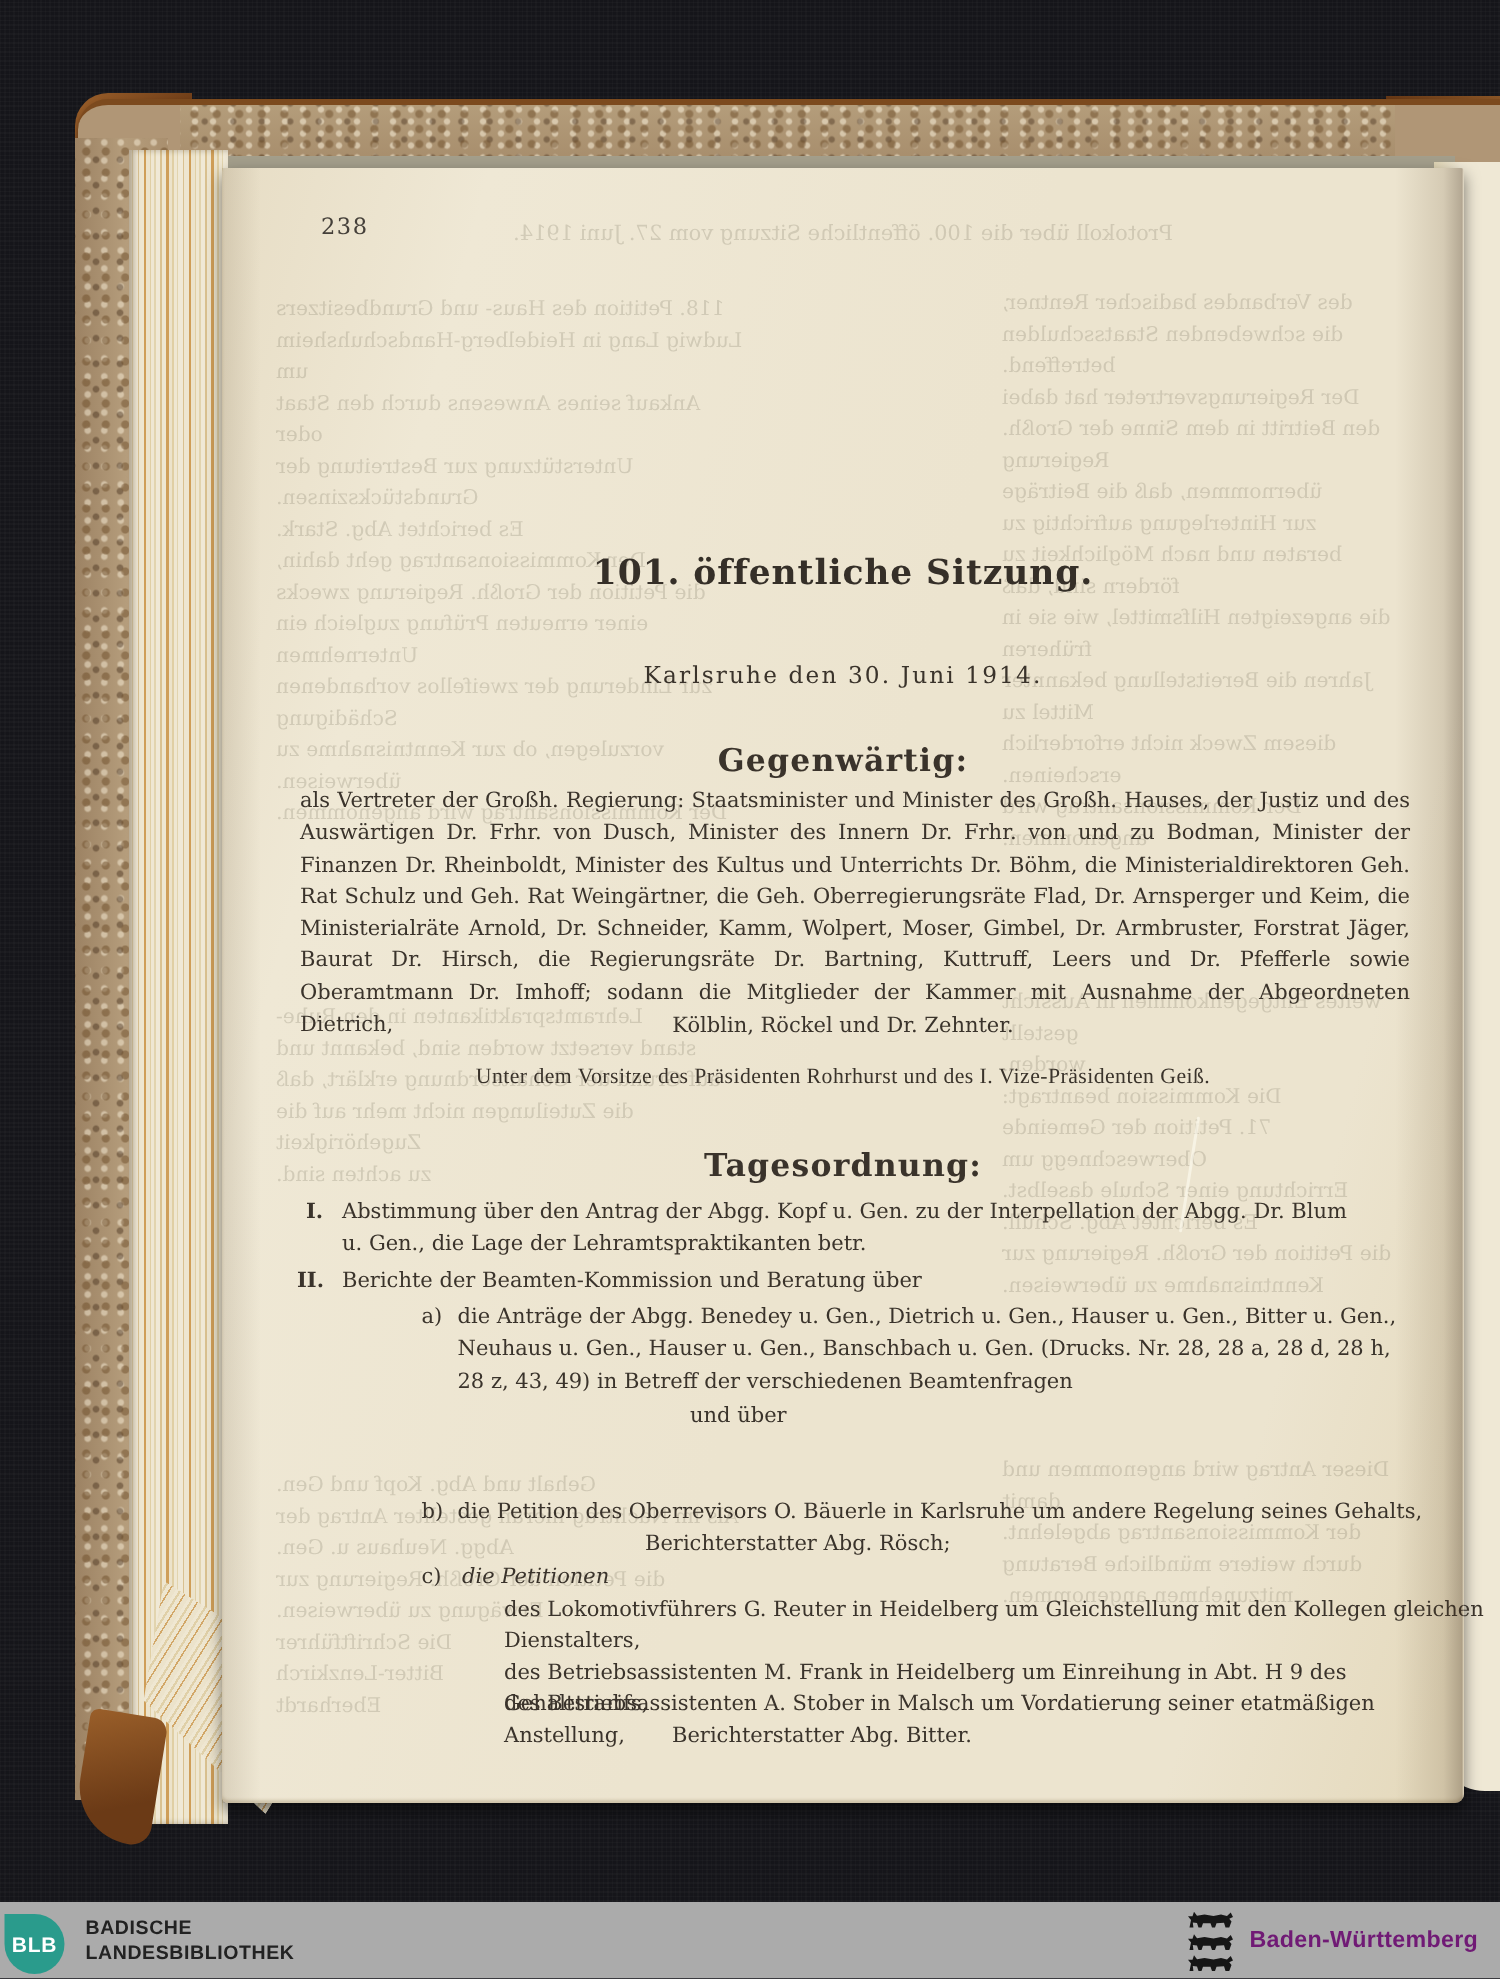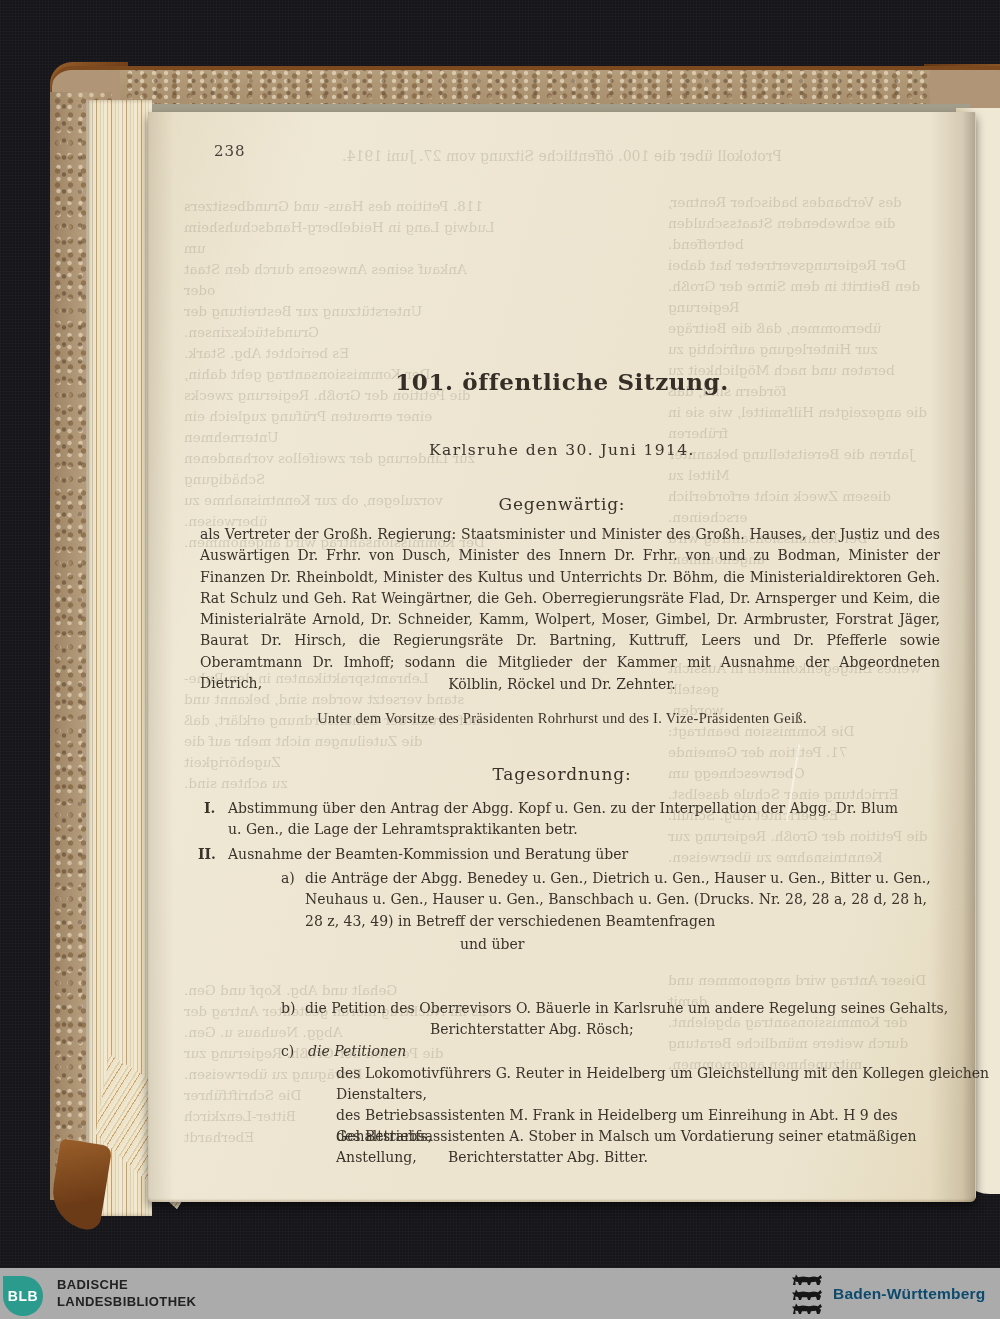--- a/index.html
+++ b/index.html
@@ -105,21 +105,21 @@
     background:rgba(252,249,238,.85);transform:rotate(9deg);border-radius:2px;opacity:.8;
   }
 
   
   .page-content{position:absolute;inset:0;color:#3a332b;}
   .t{position:absolute;white-space:pre-line;}
   .center{left:0;width:100%;text-align:center;}
   .pagenum{left:66px;top:30px;font-size:15px;letter-spacing:1px;color:#45403a;}
   .title{top:256px;font-size:23px;font-weight:bold;letter-spacing:.6px;color:#352f28;}
   .dateline{top:329px;font-size:15.5px;letter-spacing:1.4px;text-align:center;}
-  .heading{font-size:17px;font-weight:normal;letter-spacing:.8px;text-align:center;}
+  .heading{font-size:21px;font-weight:bold;letter-spacing:.8px;text-align:center;}
   .gegen{top:382px;}
   .tages{top:652px;}
   .body-text{font-size:14px;line-height:21.3px;}
   .present-body{top:412px;left:52px;width:740px;text-align:justify;}
   .present-last{top:562px;}
   .chair{top:598px;font-size:14.5px;letter-spacing:.3px;font-family:Liberation Serif, serif;}
   .lbl{position:absolute;font-size:14px;font-weight:bold;}
   .item1-lbl{left:56px;top:686px;}
   .item1-txt{left:80px;top:686px;width:714px;}
   .item2-lbl{left:50px;top:732px;text-align:right;}
@@ -167,21 +167,21 @@
     color:#fff;font-weight:bold;font-size:14px;letter-spacing:.5px;
   }
   .blb-name{
     left:57px;top:9px;font-weight:bold;font-size:13px;line-height:16.5px;
     color:#222;letter-spacing:.4px;white-space:pre-line;
   }
   .bw-arms{left:791px;top:5px;width:34px;height:42px;display:flex;flex-direction:column;justify-content:space-between;}
   .bw-arms svg{display:block;}
   .bw-name{
     left:833px;top:0;height:51px;display:flex;align-items:center;
-    font-size:15.5px;font-weight:bold;color:#0c4a6e;letter-spacing:.2px;
+    font-size:15.5px;font-weight:bold;color:#701a75;letter-spacing:.2px;
   }
 </style>
 </head>
 <body>
 
 <div class="abs leather-corner-tl"></div>
 <div class="abs leather-corner-tr"></div>
 <div class="abs book-top-edge"></div>
 <div class="abs marble-patch-top"></div>
 <div class="abs top-pages-band"></div>
@@ -252,21 +252,21 @@
     <div class="t body-text present-body">als Vertreter der Großh. Regierung: Staatsminister und Minister des Großh. Hauses, der Justiz und des Auswärtigen Dr. Frhr. von Dusch, Minister des Innern Dr. Frhr. von und zu Bodman, Minister der Finanzen Dr. Rheinboldt, Minister des Kultus und Unterrichts Dr. Böhm, die Ministerialdirektoren Geh. Rat Schulz und Geh. Rat Weingärtner, die Geh. Oberregierungsräte Flad, Dr. Arnsperger und Keim, die Ministerialräte Arnold, Dr. Schneider, Kamm, Wolpert, Moser, Gimbel, Dr. Armbruster, Forstrat Jäger, Baurat Dr. Hirsch, die Regierungsräte Dr. Bartning, Kuttruff, Leers und Dr. Pfefferle sowie Oberamtmann Dr. Imhoff; sodann die Mitglieder der Kammer mit Ausnahme der Abgeordneten Dietrich,</div>
     <div class="t center body-text present-last">Kölblin, Röckel und Dr. Zehnter.</div>
     <div class="t center chair">Unter dem Vorsitze des Präsidenten Rohrhurst und des I. Vize-Präsidenten Geiß.</div>
     <div class="t center heading tages">Tagesordnung:</div>
 
     <span class="lbl body-text item1-lbl">I.</span>
     <div class="t body-text item1-txt">Abstimmung über den Antrag der Abgg. Kopf u. Gen. zu der Interpellation der Abgg. Dr. Blum
 u. Gen., die Lage der Lehramtspraktikanten betr.</div>
 
     <span class="lbl body-text item2-lbl">II.</span>
-    <div class="t body-text item2-txt">Ausnahme der Beamten-Kommission und Beratung über</div>
+    <div class="t body-text item2-txt">Berichte der Beamten-Kommission und Beratung über</div>
 
     <span class="lbl body-text a-lbl">a)</span>
     <div class="t body-text a-txt">die Anträge der Abgg. Benedey u. Gen., Dietrich u. Gen., Hauser u. Gen., Bitter u. Gen.,
 Neuhaus u. Gen., Hauser u. Gen., Banschbach u. Gen. (Drucks. Nr. 28, 28 a, 28 d, 28 h,
 28 z, 43, 49) in Betreff der verschiedenen Beamtenfragen</div>
     <div class="t body-text und-ueber">und über</div>
 
     <span class="lbl body-text b-lbl">b)</span>
     <div class="t body-text b-txt">die Petition des Oberrevisors O. Bäuerle in Karlsruhe um andere Regelung seines Gehalts,</div>
     <div class="t body-text b-rep">Berichterstatter Abg. Rösch;</div>

